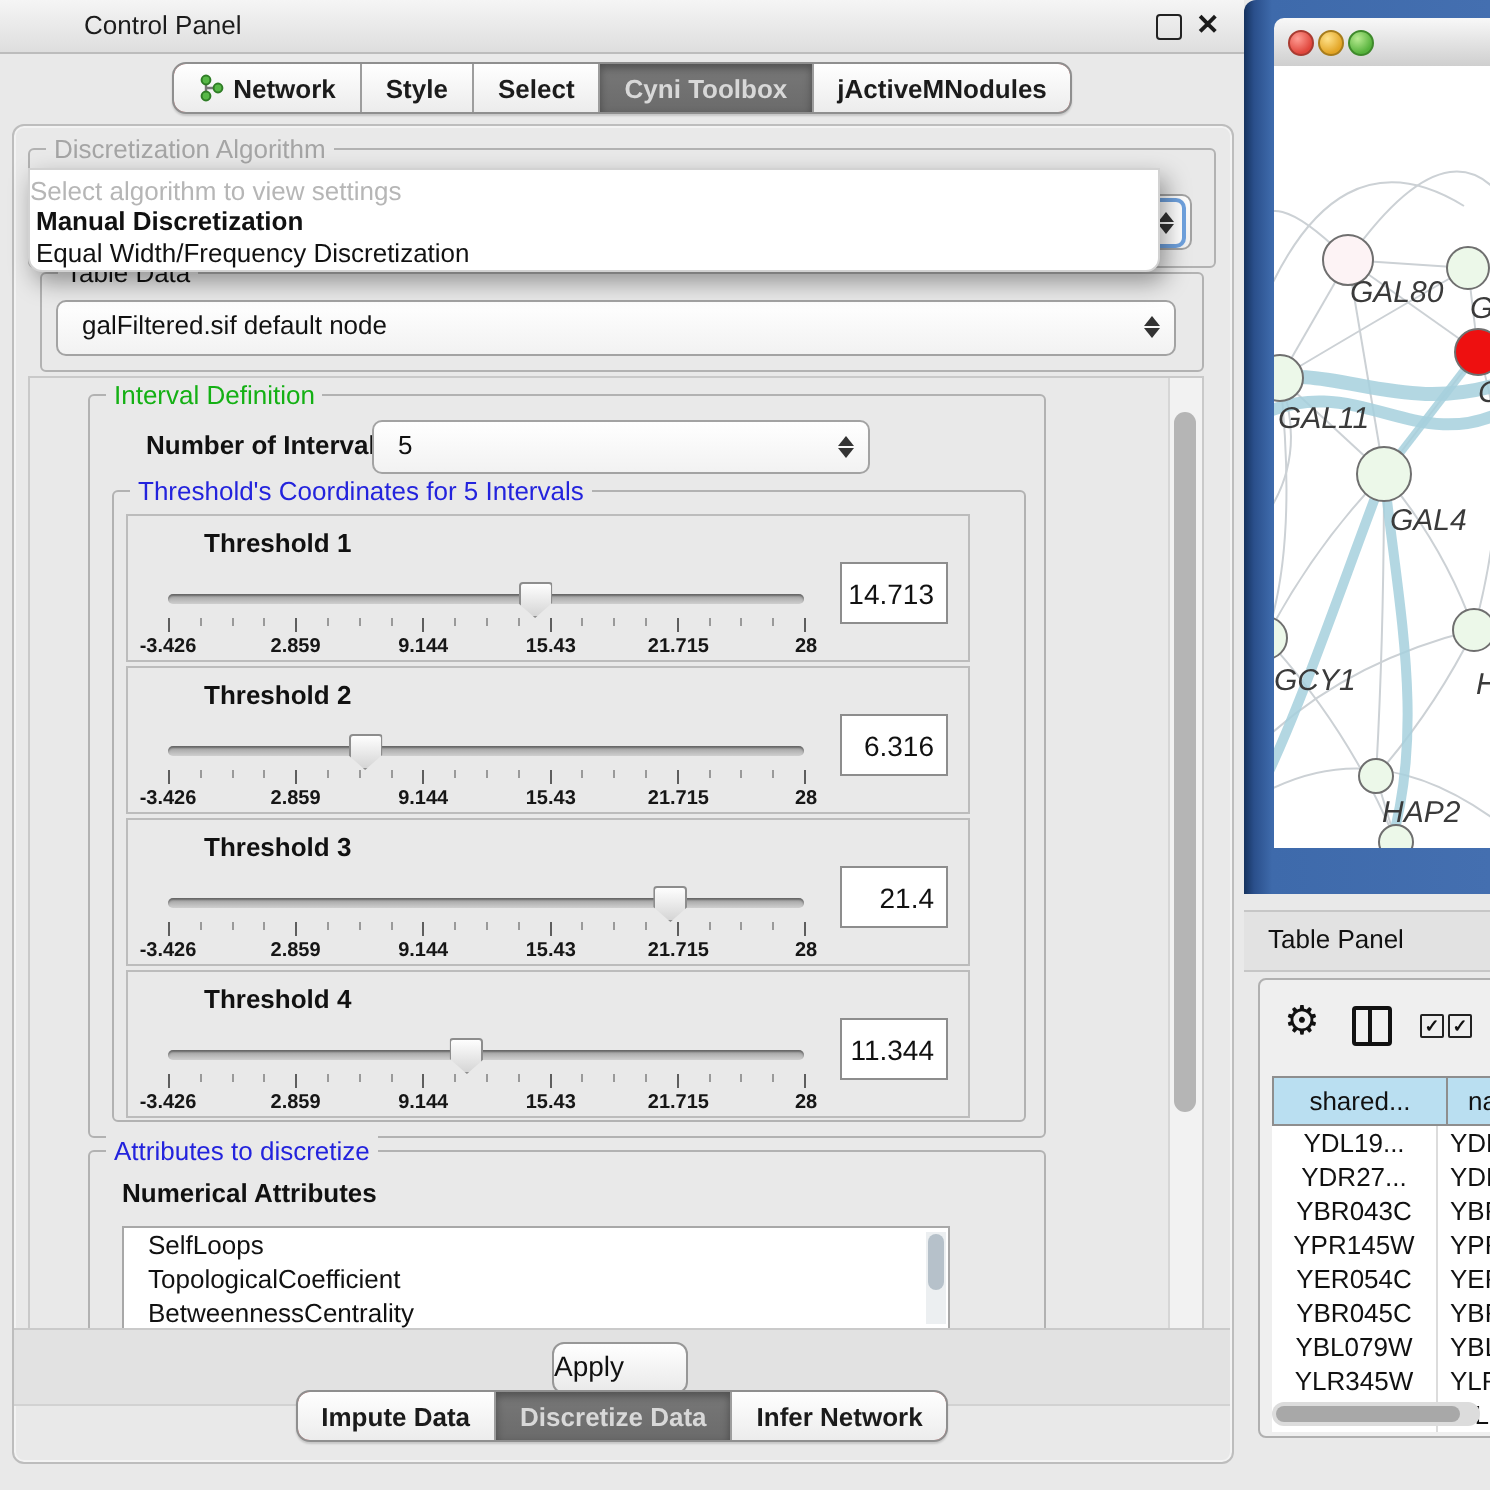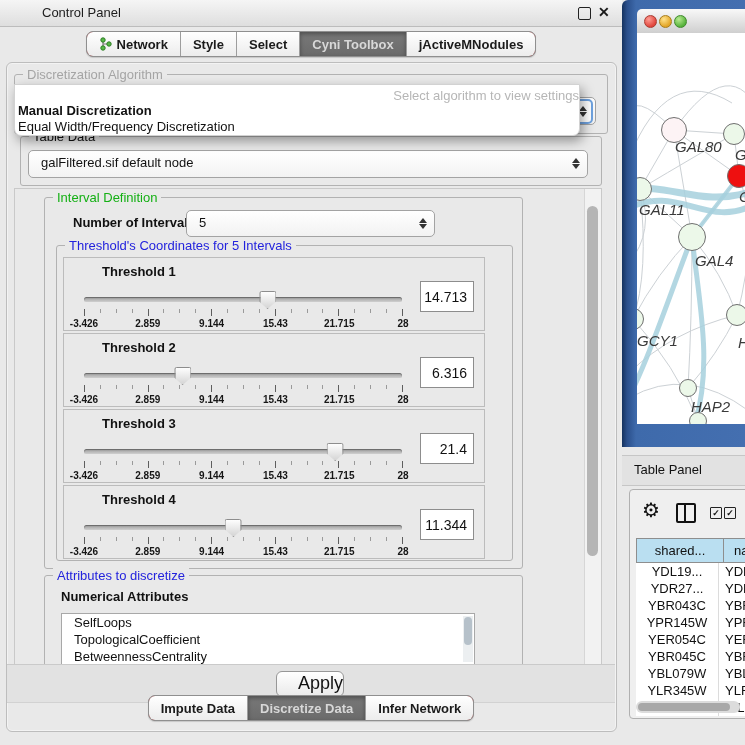--- a/index.html
+++ b/index.html
@@ -41,21 +41,21 @@
   .stepper{position:absolute;right:3px;top:2px;width:17px;height:calc(100% - 5px);
            display:flex;flex-direction:column;align-items:center;justify-content:center;gap:1px;}
   .stepper i{display:block;width:0;height:0;border-left:4px solid transparent;border-right:4px solid transparent;}
   .stepper i.up{border-bottom:5px solid #333;}
   .stepper i.dn{border-top:5px solid #333;}
   .stepper.focus{border:2px solid #6fa2df;border-radius:5px;background:#fff;right:2px;top:1px;}
 
   
   .popup{left:14px;top:84px;width:564px;height:50px;background:#fff;z-index:60;
          border:1px solid #d2d2d2;border-radius:0 0 7px 7px;box-shadow:3px 5px 12px rgba(0,0,0,.38);}
-  .popup .hint{position:absolute;left:0;top:3px;width:100%;text-align:right;color:#b6b6b6;font-size:13px;}
+  .popup .hint{position:absolute;left:0;top:3px;width:100%;text-align:left;color:#b6b6b6;font-size:13px;}
   .popup .it{position:absolute;left:3px;font-size:13px;white-space:nowrap;}
   .popup .it.b{font-weight:bold;}
 
   
   .viewport{left:14px;top:188px;width:586px;height:476px;border:1px solid #c9c9c9;overflow:hidden;background:#e9e9e9;}
   .vscroll{position:absolute;right:0;top:0;width:16px;height:100%;background:#f2f2f2;border-left:1px solid #d6d6d6;}
   .vthumb{position:absolute;left:2px;top:17px;width:11px;height:350px;border-radius:6px;background:#b5b5b5;}
 
   
   .tpanel{position:absolute;left:48px;width:420px;height:72px;border:1px solid #bcbcbc;background:#e9e9e9;}
@@ -78,21 +78,21 @@
   
   .attrlist{position:absolute;left:46px;top:424px;width:412px;height:70px;background:#fff;border:1px solid #a8a8a8;}
   .attrlist .row{font-size:13px;padding:1px 0 1px 12px;height:15px;white-space:nowrap;}
   .lscroll{position:absolute;right:1px;top:2px;width:10px;height:46px;background:#eceff1;}
   .lthumb{position:absolute;left:1px;top:1px;width:8px;height:28px;border-radius:4px;background:#b6c1ca;}
 
   
   .applystrip{left:7px;top:664px;width:608px;height:37px;background:#e2e2e2;
               border-top:1px solid #cacaca;border-bottom:1px solid #d2d2d2;}
   .applybtn{position:absolute;left:269px;top:6px;width:66px;height:24px;border:1px solid #979797;border-radius:6px;
-            background:linear-gradient(#ffffff,#e9e9e9);font-size:18px;text-align:right;line-height:23px;}
+            background:linear-gradient(#ffffff,#e9e9e9);font-size:14px;text-align:left;line-height:23px;}
 
   
   .netwin{left:622px;top:0;width:123px;height:447px;border-top-left-radius:6px;
           background:linear-gradient(90deg,#15325e 0,#2a4f8b 5px,#3e6aab 14px,#446fb0 100%);}
   .nettb{position:absolute;left:15px;top:9px;width:108px;height:24px;border-top-left-radius:5px;
          background:linear-gradient(#f8f8f8,#cfcfcf);border-bottom:1px solid #909090;}
   .light{position:absolute;top:6px;width:11px;height:11px;border-radius:50%;}
   .l-red{left:7px;background:radial-gradient(circle at 35% 30%,#ff9d94,#e0463c 70%);border:1px solid #a93b31;}
   .l-yel{left:22px;background:radial-gradient(circle at 35% 30%,#ffe28a,#e2a425 70%);border:1px solid #a87d1c;}
   .l-grn{left:37px;background:radial-gradient(circle at 35% 30%,#b8eb91,#56b23c 70%);border:1px solid #3f8a2c;}

